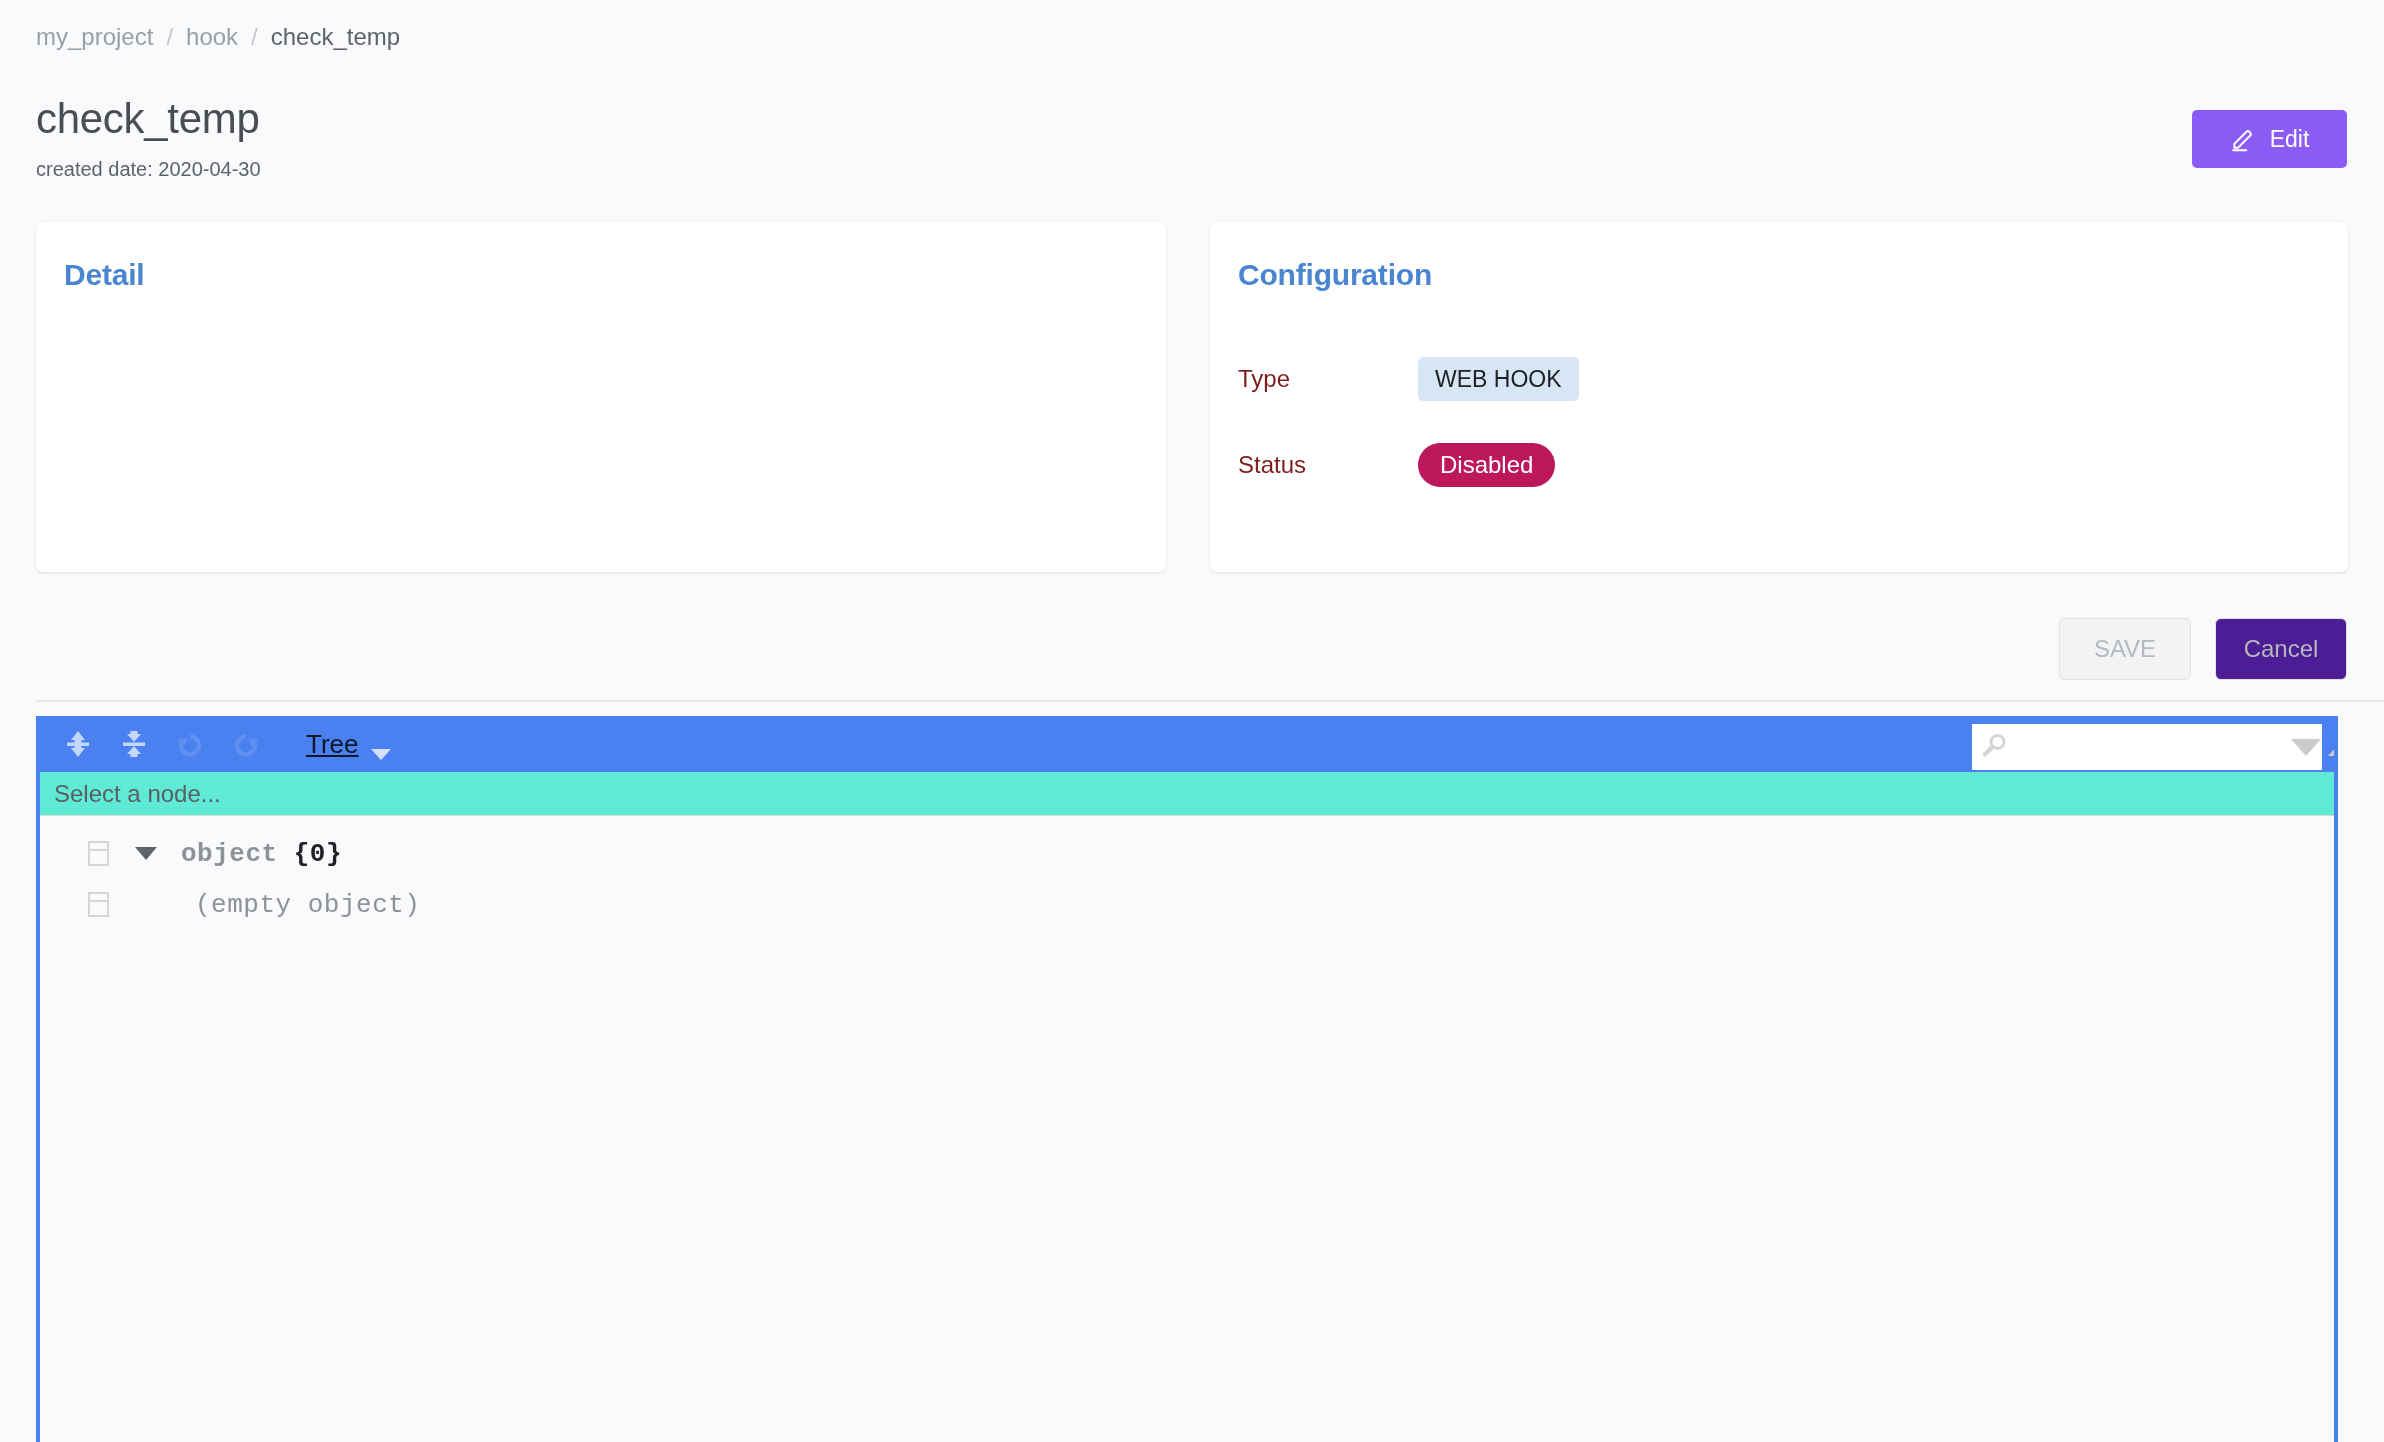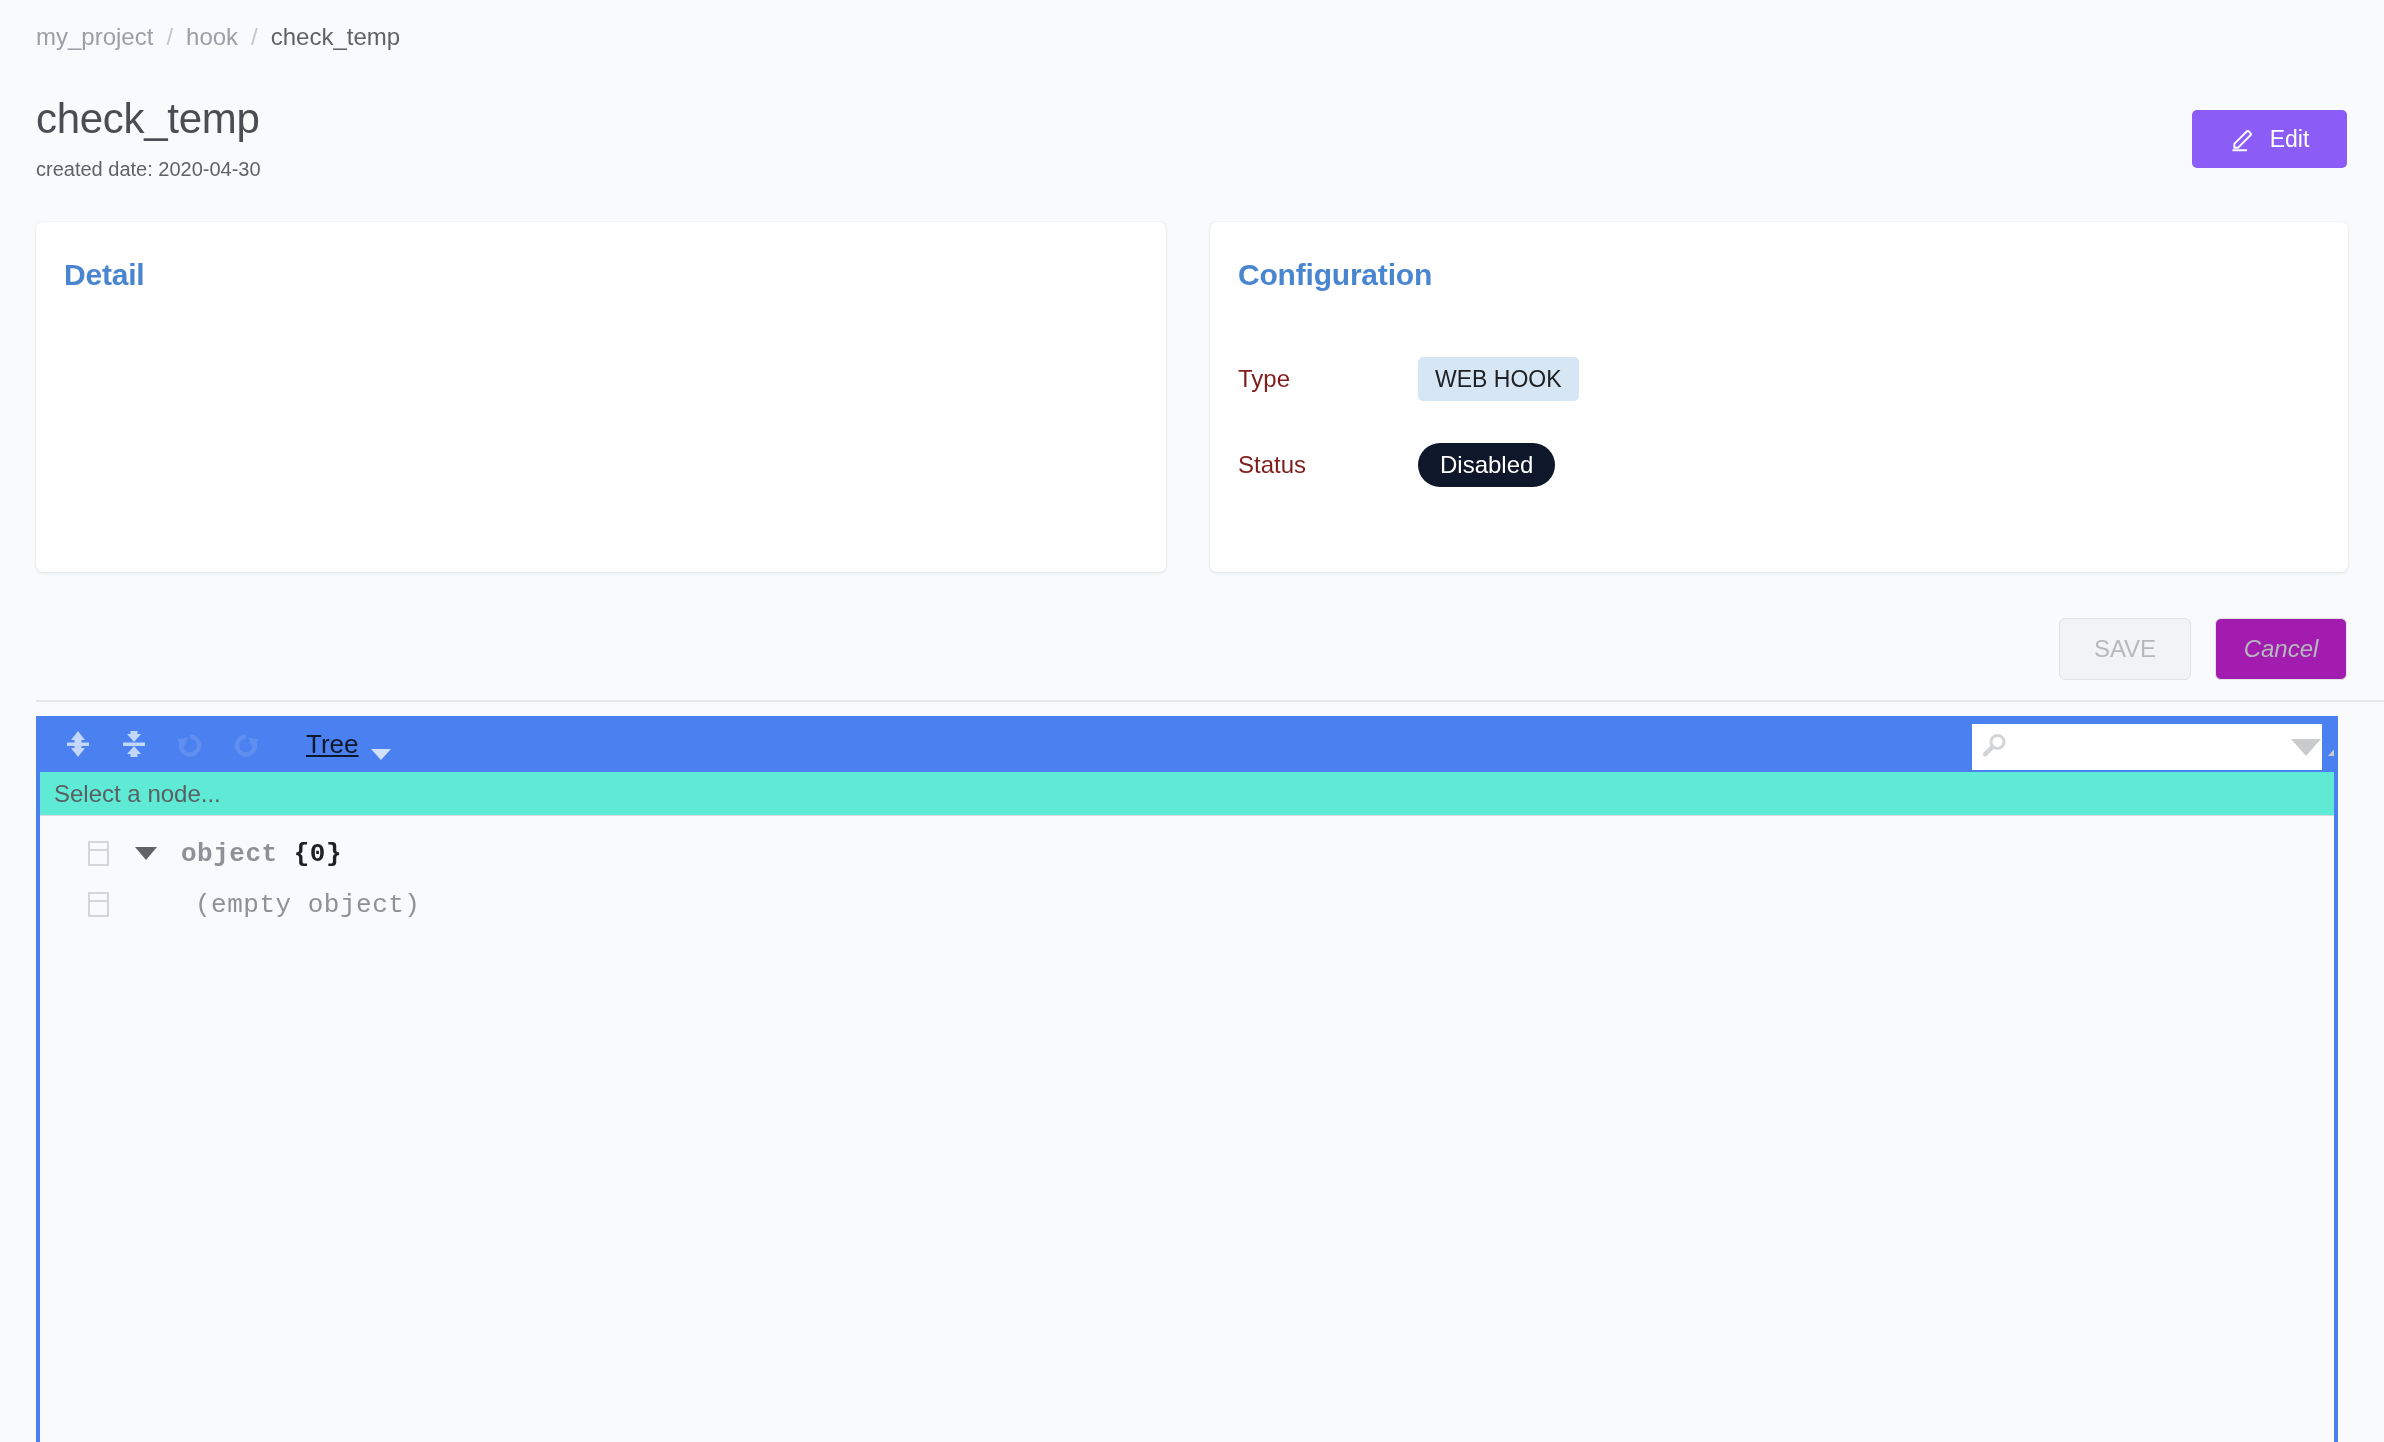--- a/index.html
+++ b/index.html
@@ -131,21 +131,21 @@
   .chip-type {
     background: #d7e6f5;
     color: #202124;
     border-radius: 5px;
     padding: 9px 17px;
     font-size: 23px;
     line-height: 26px;
     display: inline-block;
   }
   .chip-status {
-    background: #0f172a;
+    background: #be185d;
     color: #ffffff;
     border-radius: 24px;
     padding: 8px 22px;
     font-size: 24px;
     line-height: 28px;
     display: inline-block;
   }
 
   
   .action-row {
@@ -164,21 +164,21 @@
     font-size: 24px;
     color: #b5b9be;
     display: flex;
     align-items: center;
     justify-content: center;
     cursor: default;
     padding: 0 22px;
     box-sizing: border-box;
   }
   .btn-save { background: #f2f3f4; }
-  .btn-cancel { background: #a21caf; font-style: italic; }
+  .btn-cancel { background: #4c1d95; }
 
   
   .section-divider {
     position: absolute;
     left: 36px;
     right: 0;
     top: 700px;
     height: 2px;
     background: #e4e6e8;
   }

